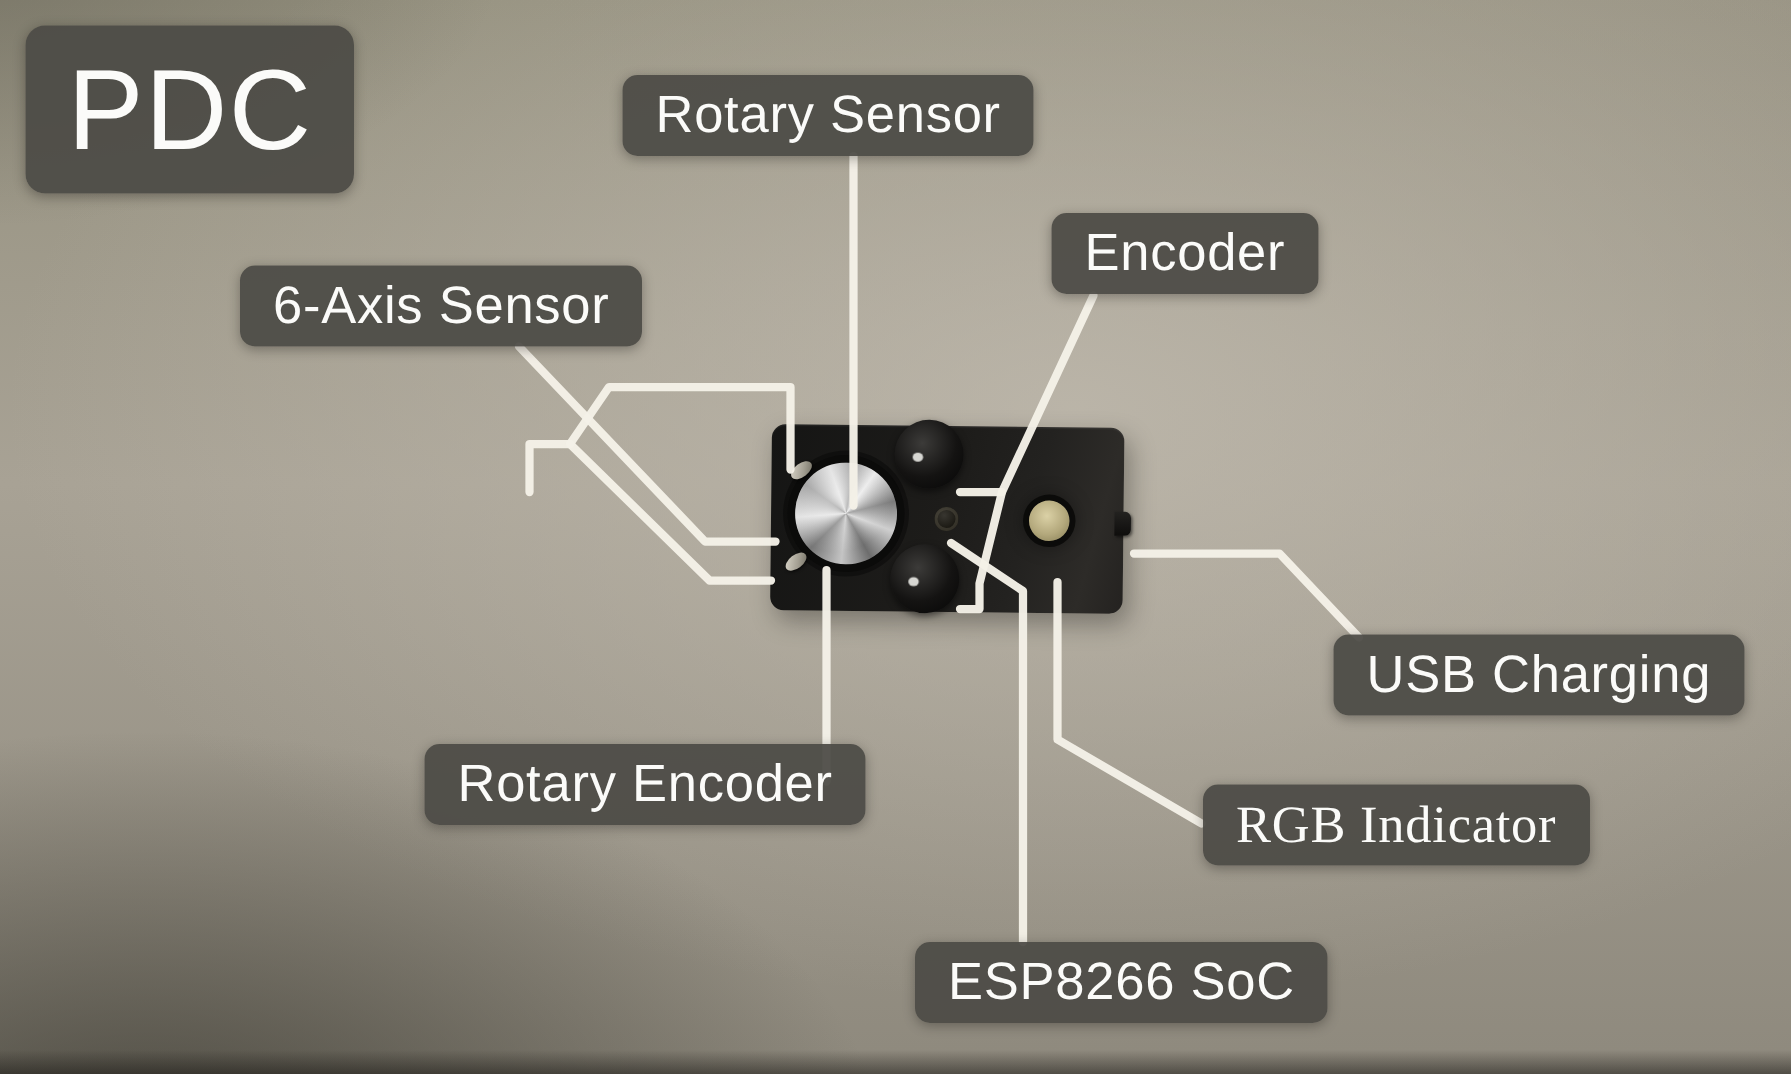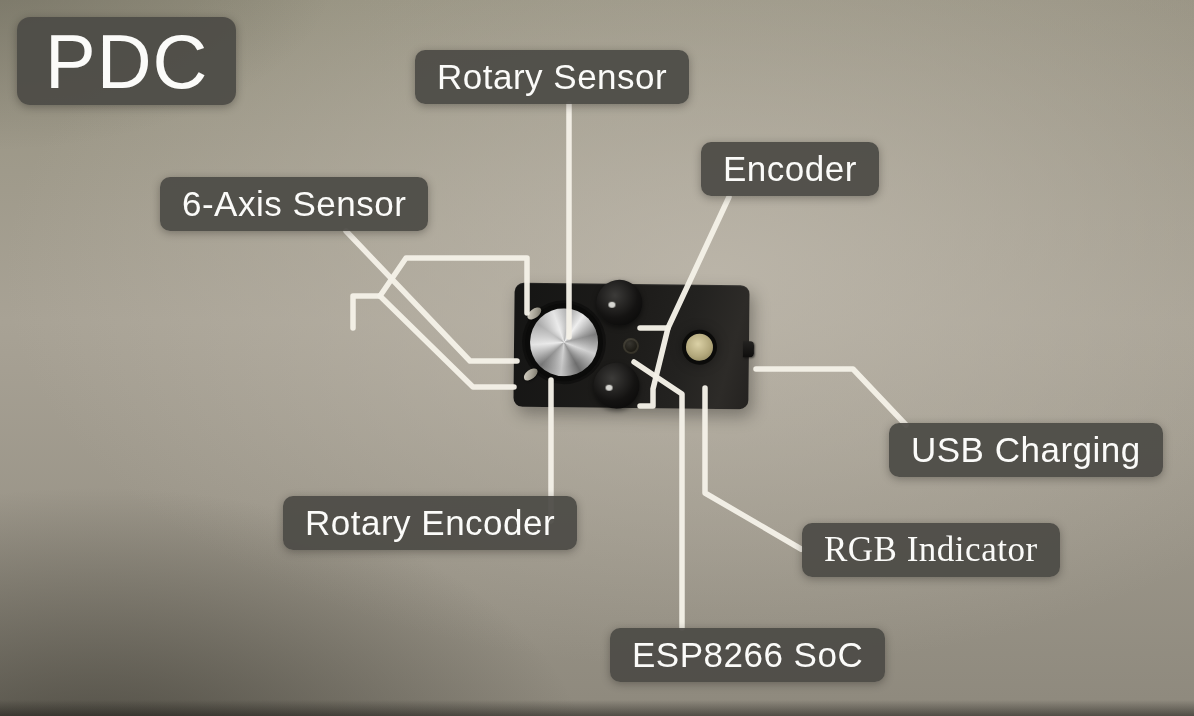--- a/index.html
+++ b/index.html
@@ -17,21 +17,21 @@
   
   .label{
     position:absolute;display:flex;align-items:center;justify-content:center;
     background:rgba(77,75,70,0.94);color:#fbfbf9;
     border-radius:10px;white-space:nowrap;
     font-size:35px;height:54px;padding:0 22px;
     letter-spacing:0.5px;
     box-shadow:0 2px 8px rgba(25,24,20,0.35);
   }
   .label.pdc{
-    height:88px;font-size:76px;padding:0 28px;border-radius:13px;
+    height:112px;font-size:76px;padding:0 28px;border-radius:13px;
     letter-spacing:1px;
   }
   
   .device{
     position:absolute;left:514px;top:284px;width:235px;height:124px;
     border-radius:9px;transform:rotate(0.6deg);
     background:linear-gradient(105deg,#151514 0%,#1d1c1a 48%,#232220 70%,#2d2b28 88%,#242220 100%);
     box-shadow:4px 7px 16px rgba(20,19,16,0.35), inset 0 1px 1px rgba(255,255,255,0.07);
   }
   .knob{

